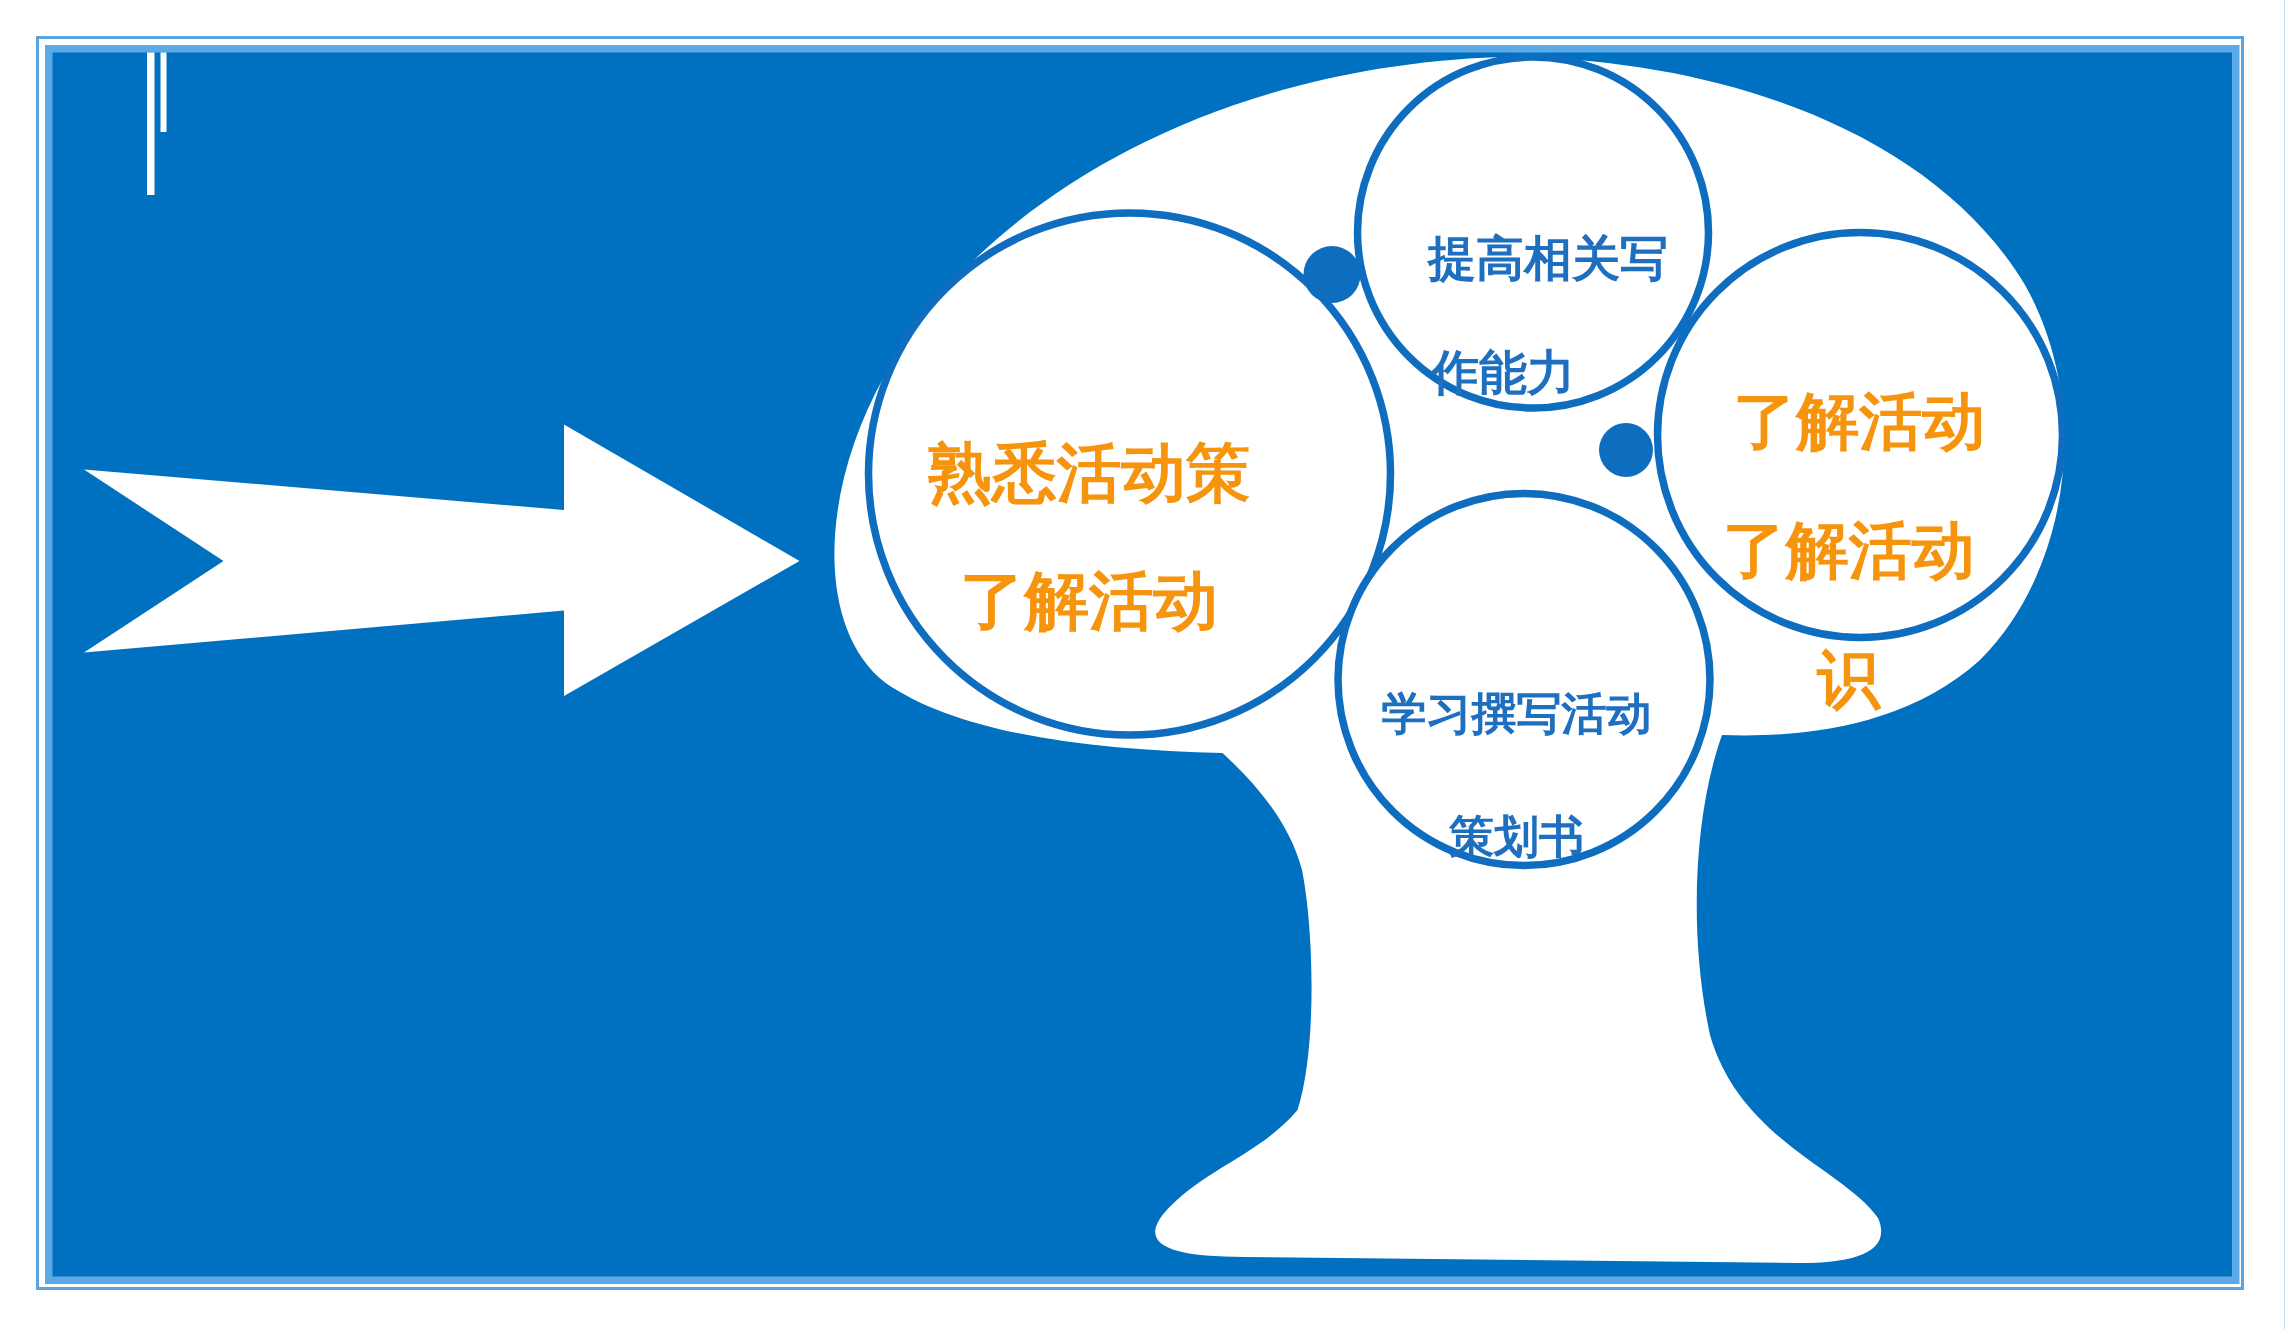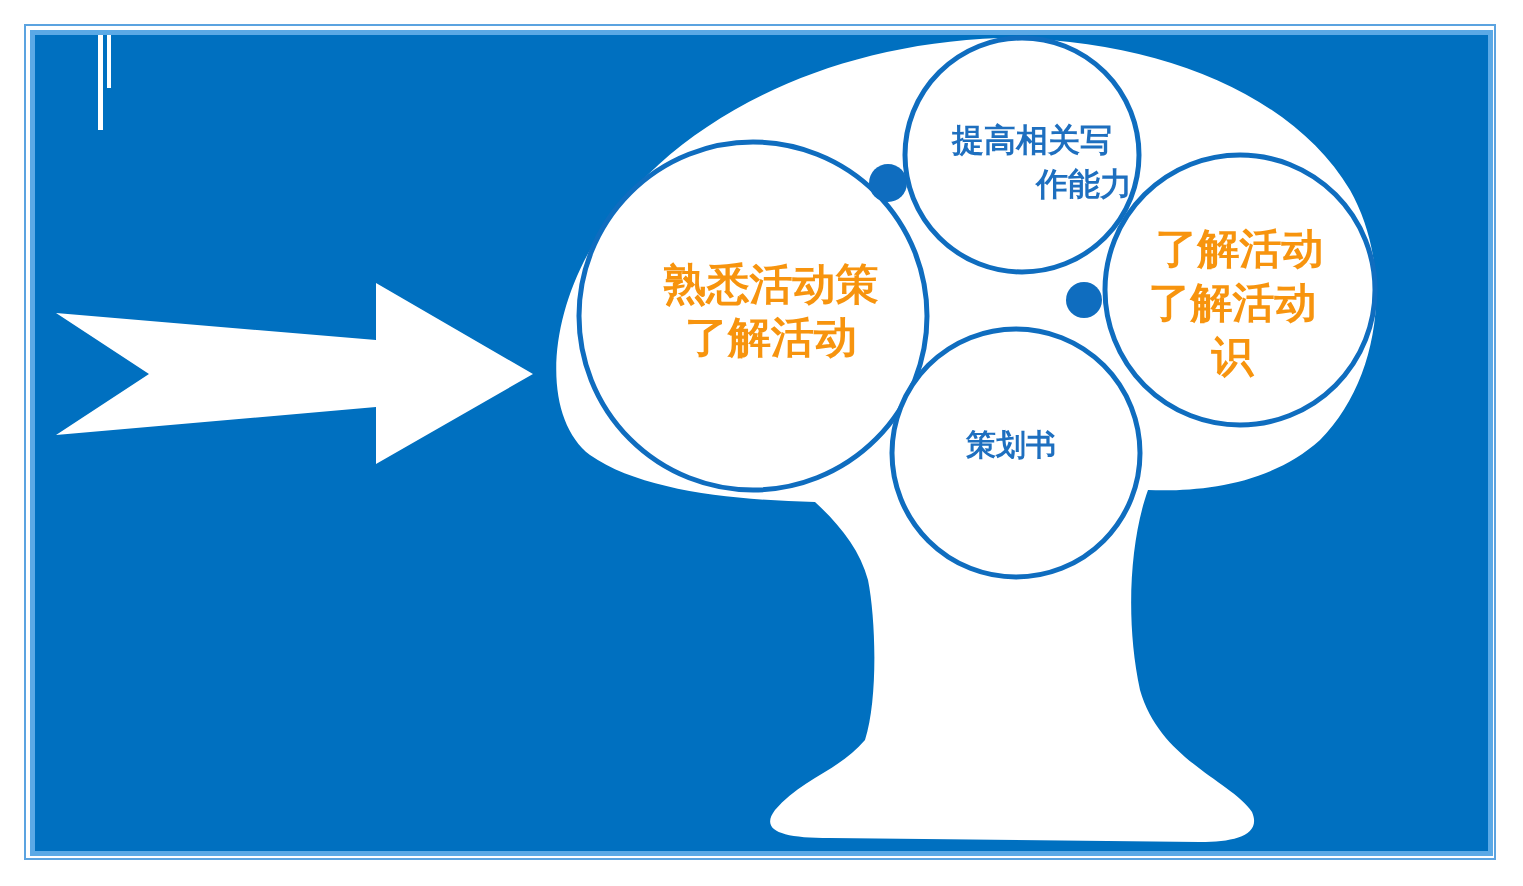--- a/index.html
+++ b/index.html
@@ -3,21 +3,21 @@
 <meta charset="utf-8">
 <style>
   html, body { margin:0; padding:0; background:#ffffff; }
   body { width:1523px; height:886px; position:relative; overflow:hidden; font-family:"DejaVu Sans","Liberation Sans",sans-serif; }
   .frame-outer { position:absolute; left:24px; top:24px; width:1472px; height:836px; border:2px solid #5BA3E0; box-sizing:border-box; }
   .frame-band { position:absolute; left:30px; top:30px; width:1463px; height:826px; background:#5BA9E6; }
   .frame-inner { position:absolute; left:35px; top:35px; width:1453px; height:816px; background:#0070C0; }
   .bar { position:absolute; background:#ffffff; }
   svg.scene { position:absolute; left:0; top:0; }
   .label { position:absolute; font-weight:bold; text-align:center; white-space:nowrap; }
-  .label div { display:block; }
+  .label div { display:block;margin-top:32px; }
   .orange { color:#F7940E; }
   .blue { color:#1E6FBF; }
 </style>
 </head>
 <body>
 
 <div class="frame-outer"></div>
 <div class="frame-band"></div>
 <div class="frame-inner"></div>
 
@@ -46,31 +46,32 @@
 
   <circle cx="753" cy="316" r="174" fill="#FFFFFF" stroke="#0F6DBF" stroke-width="5"></circle>
   <circle cx="1022" cy="155" r="117" fill="#FFFFFF" stroke="#0F6DBF" stroke-width="5"></circle>
   <circle cx="1240" cy="290" r="135" fill="#FFFFFF" stroke="#0F6DBF" stroke-width="5"></circle>
   <circle cx="1016" cy="453" r="124" fill="#FFFFFF" stroke="#0F6DBF" stroke-width="5"></circle>
 
   <circle cx="888" cy="183" r="19" fill="#0F6DBF"></circle>
   <circle cx="1084" cy="300" r="18" fill="#0F6DBF"></circle>
 </svg>
 
-<div class="label orange" style="left:638px;top:258px;width:266px;font-size:43px;line-height:53px;">
+<div class="label orange" style="left:593px;top:258px;width:266px;font-size:43px;line-height:53px;">
   <div>熟悉活动策</div>
   <div>了解活动</div>
 </div>
 
 <div class="label blue" style="left:932px;top:118px;width:200px;font-size:32px;line-height:44px;">
   <div>提高相关写</div>
-  <div style="text-align:right;padding-left:22px;">作能力</div>
+  <div style="text-align:left;padding-left:22px;">作能力</div>
 </div>
 
 <div class="label orange" style="left:1110px;top:222px;width:245px;font-size:42px;line-height:54px;">
   <div style="padding-left:14px;">了解活动</div>
   <div>了解活动</div>
   <div>识</div>
 </div>
 
 <div class="label blue" style="left:896px;top:420px;width:230px;font-size:30px;line-height:50px;">
+  <div>学习撰写活动</div>
   <div>策划书</div>
 </div>
 
 </body></html>

